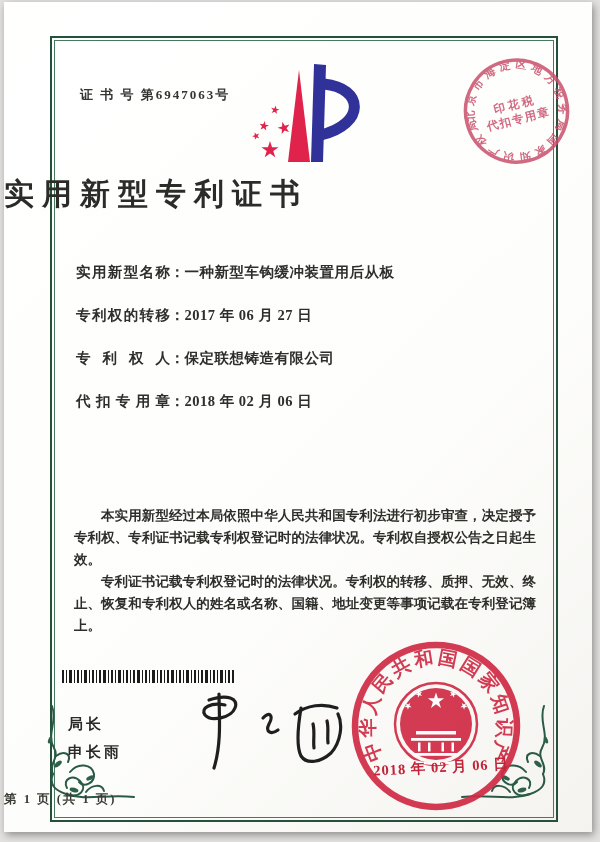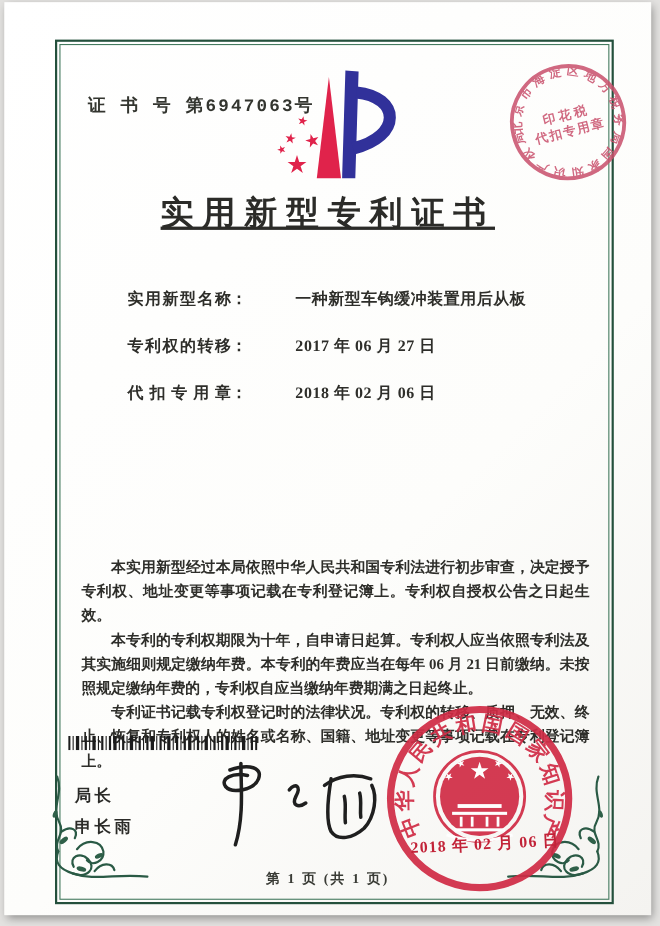--- a/index.html
+++ b/index.html
@@ -12,40 +12,39 @@
     position:absolute;left:4px;top:2px;right:8px;bottom:10px;
     background:linear-gradient(135deg,#ffffff 0%,#fdfdfb 60%,#f4f3f0 100%);
     box-shadow:2px 3px 8px rgba(0,0,0,.38);
   }
   .frame{
     position:absolute;left:46px;top:34px;width:504px;height:782px;
     border:2.5px solid #24503c;
   }
   .frame-inner{position:absolute;inset:2px;border:1px solid #447a5f;}
   .cert-no{
-    position:absolute;left:76px;top:84px;font-size:16px;color:#33352f;
-    letter-spacing:2px;font-weight:600;font-family:Liberation Mono, monospace;
+    position:absolute;left:76px;top:84px;font-size:13px;color:#33352f;
+    letter-spacing:2px;font-weight:600;
   }
   .logo{position:absolute;left:238px;top:60px;}
   .title{
-    position:absolute;left:0;right:0;top:172px;text-align:center;
-    font-size:30px;font-weight:bold;color:#2b2b28;letter-spacing:8px;text-decoration:underline;
+    position:absolute;left:0;right:0;top:172px;text-align:left;
+    font-size:30px;font-weight:bold;color:#2b2b28;letter-spacing:8px;
   }
   .fields{
     position:absolute;left:72px;top:260px;width:468px;
     display:flex;flex-direction:column;gap:23px;
   }
   .field-row{font-size:14.5px;font-weight:600;color:#2e2e2a;line-height:20px;white-space:nowrap;}
   .field-label{
     display:inline-block;width:94px;text-align:justify;text-align-last:justify;
     vertical-align:bottom;
-    margin-left:40px;
   }
   .field-colon{display:inline-block;}
-  .field-value{letter-spacing:.5px;margin-left:44px;}
+  .field-value{letter-spacing:.5px;}
   .body-text{
     position:absolute;left:70px;top:503px;width:462px;
     font-size:13.5px;line-height:22px;color:#2e2e2a;font-weight:600;
     text-align:justify;
   }
   .body-text p{margin:0;text-indent:2em;}
   .barcode{position:absolute;left:58px;top:667px;}
   .director{
     position:absolute;left:64px;top:708px;font-size:15px;font-weight:700;
     color:#2b2b28;letter-spacing:3px;line-height:28px;
@@ -55,21 +54,21 @@
   .seal{position:absolute;left:344px;top:636px;opacity:.92;}
   .seal svg text{font-family:"Liberation Serif","DejaVu Serif",serif;}
   .seal-date{
     position:absolute;left:346px;top:756px;width:182px;text-align:center;
     font-size:14.5px;font-weight:bold;color:#c22338;letter-spacing:1px;
     transform:rotate(-3deg);
   }
   .stamp{position:absolute;left:452px;top:48px;opacity:.85;transform:rotate(-14deg);}
   .stamp svg text{font-family:"Liberation Serif","DejaVu Serif",serif;}
   .footer{
-    position:absolute;left:0;right:0;top:789px;text-align:center;
+    position:absolute;left:0;right:0;top:789px;text-align:left;
     font-size:12.5px;color:#3a3c36;letter-spacing:2px;font-weight:600;
   }
   .flourish{position:absolute;}
   .flourish.bl{left:30px;top:702px;}
   .flourish.br{right:30px;top:702px;transform:scaleX(-1);}
 </style>
 </head>
 <body>
 
 <div class="paper">
@@ -138,27 +137,29 @@
   <div class="title">实用新型专利证书</div>
 
   <div class="fields">
     <div class="field-row">
       <span class="field-label">实用新型名称</span><span class="field-colon">：</span><span class="field-value">一种新型车钩缓冲装置用后从板</span>
     </div>
     <div class="field-row">
       <span class="field-label">专利权的转移</span><span class="field-colon">：</span><span class="field-value">2017 年 06 月 27 日</span>
     </div>
     <div class="field-row">
+      <span class="field-label">专利权人</span><span class="field-colon">：</span><span class="field-value">保定联想铸造有限公司</span>
+    </div>
+    <div class="field-row">
       <span class="field-label">代扣专用章</span><span class="field-colon">：</span><span class="field-value">2018 年 02 月 06 日</span>
     </div>
   </div>
 
   <div class="body-text">
-    <p>本实用新型经过本局依照中华人民共和国专利法进行初步审查，决定授予专利权、地址变更等事项记载在专利登记簿上。专利权自授权公告之日起生效。</p>
-    <p>本专利的专利权期限为十年，自申请日起算。专利权人应当依照专利法及其实施细则规定缴纳年费。本专利的年费应当在每年 06 月 21 日前缴纳。未按照规定缴纳年费的，专利权自应当缴纳年费期满之日起终止。</p>
+    <p>本实用新型经过本局依照中华人民共和国专利法进行初步审查，决定授予专利权、专利证书记载专利权登记时的法律状况。专利权自授权公告之日起生效。</p>
     <p>专利证书记载专利权登记时的法律状况。专利权的转移、质押、无效、终止、恢复和专利权人的姓名或名称、国籍、地址变更等事项记载在专利登记簿上。</p>
   </div>
 
   <div class="barcode">
     <svg width="172" height="13" viewBox="0 0 172 13">
       <g fill="#1c1c1c">
         <rect x="0" y="0" width="2" height="13"></rect>
           <rect x="4" y="0" width="1" height="13"></rect>
           <rect x="7" y="0" width="3" height="13"></rect>
           <rect x="12" y="0" width="1" height="13"></rect>

